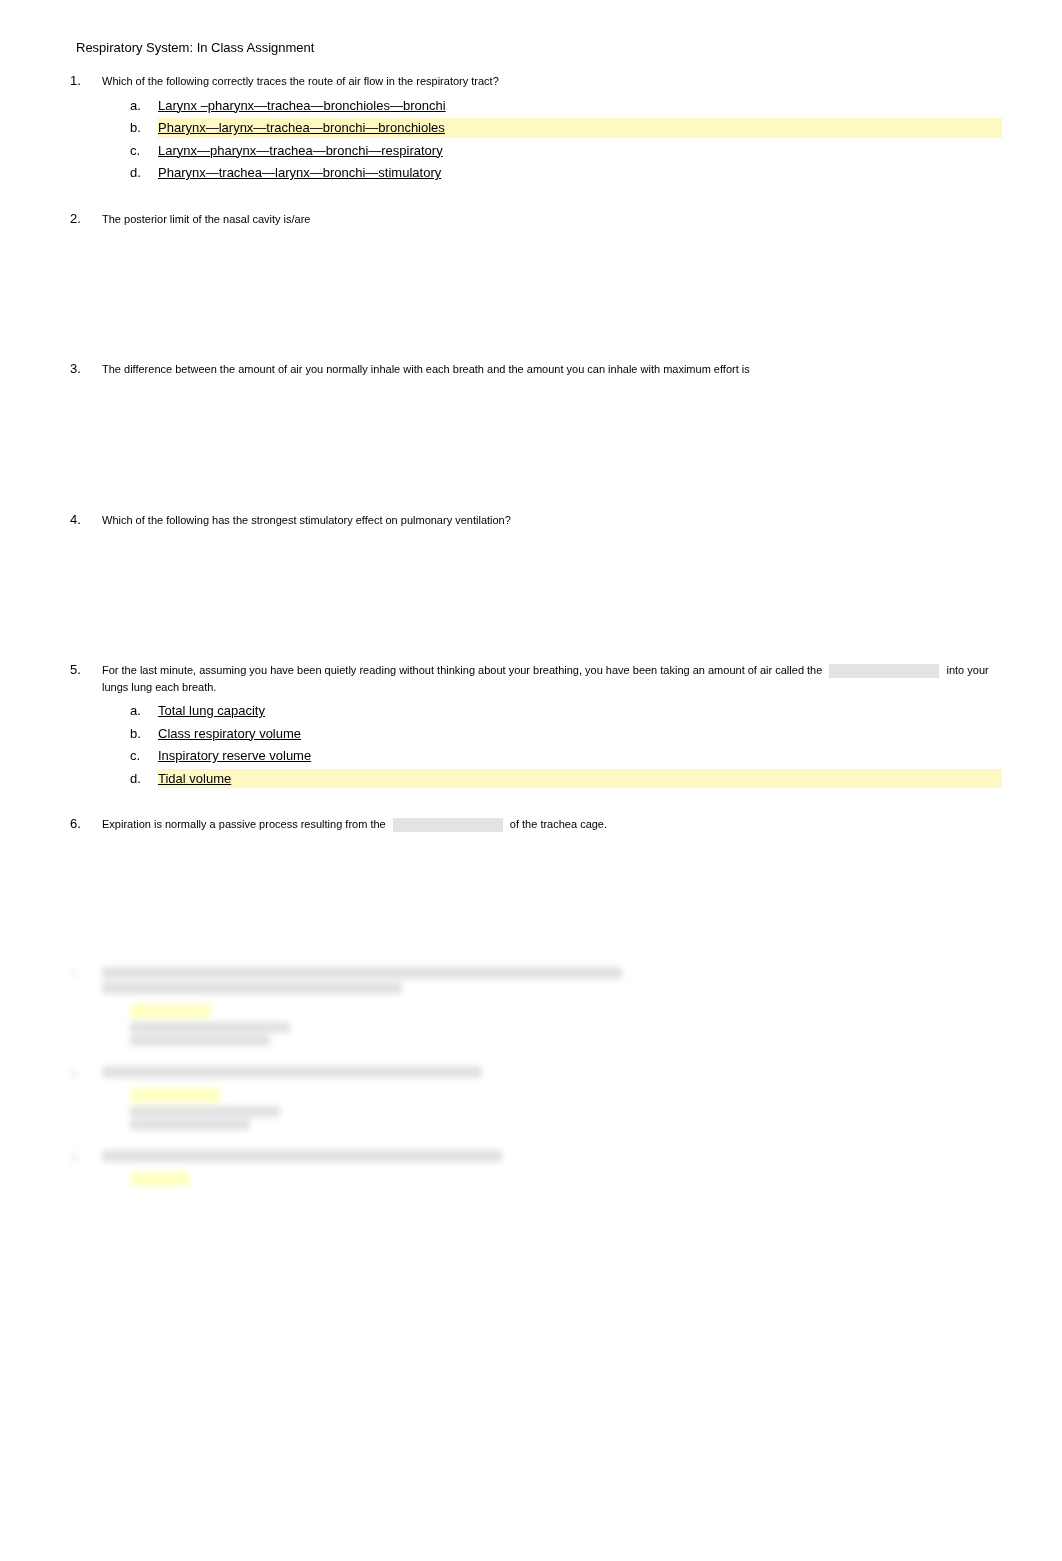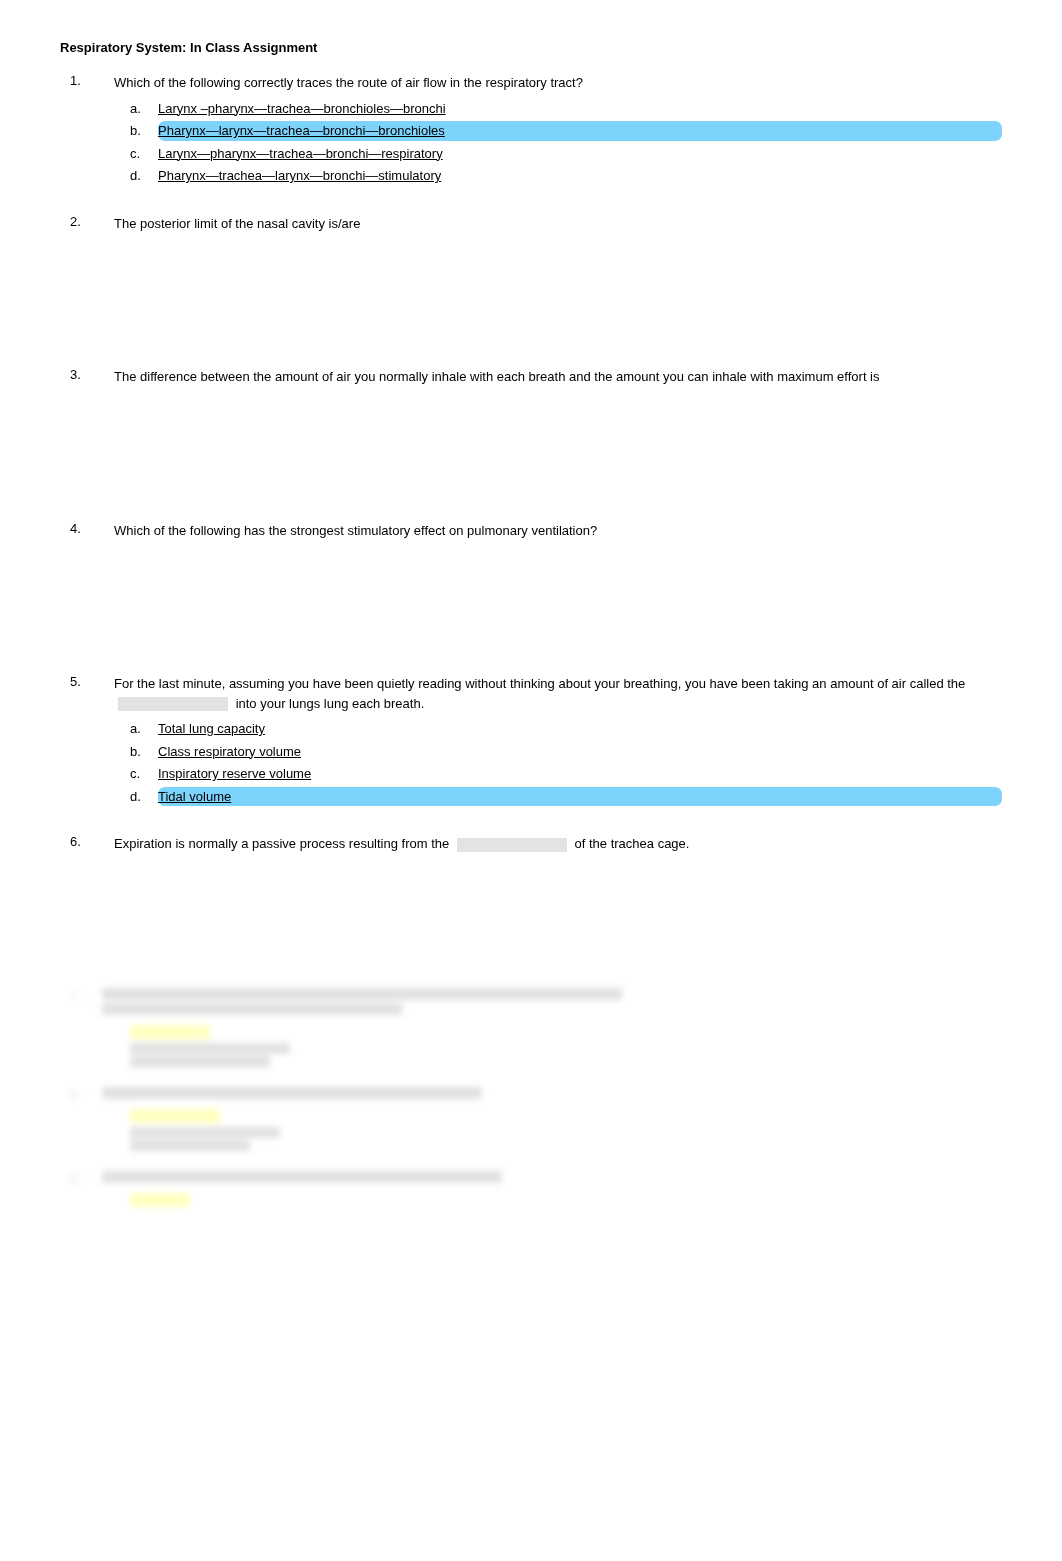--- a/index.html
+++ b/index.html
@@ -14,21 +14,22 @@
       font-size: 13px;
       color: #000000;
       width: 1062px;
       min-height: 1561px;
       padding: 40px 60px;
     }
 
     .page-title {
       font-size: 13px;
       margin-bottom: 18px;
-      font-weight: bold;
+      font-weight: normal;
+      margin-left: 16px;
     }
 
     .questions-container {
       margin-left: 10px;
     }
 
     .question {
       margin-bottom: 28px;
     }
 
@@ -37,24 +38,23 @@
       align-items: flex-start;
       margin-bottom: 6px;
     }
 
     .q-num {
       min-width: 32px;
       font-size: 13px;
     }
 
     .q-text {
-      font-size: 13px;
+      font-size: 11px;
       line-height: 1.5;
       flex: 1;
-      margin-left: 12px;
     }
 
     .options {
       margin-left: 60px;
       margin-top: 4px;
     }
 
     .option {
       display: flex;
       align-items: flex-start;
@@ -66,22 +66,21 @@
     .opt-letter {
       min-width: 28px;
     }
 
     .opt-text {
       flex: 1;
       text-decoration: underline;
     }
 
     .highlight-yellow {
-      background-color: #7dd3fc;
-      border-radius: 7px;
+      background-color: #fef9c3;
     }
 
     .blank-inline {
       display: inline-block;
       width: 110px;
       background-color: #c8c8c8;
       height: 14px;
       margin: 0 4px;
       vertical-align: middle;
       opacity: 0.5;

